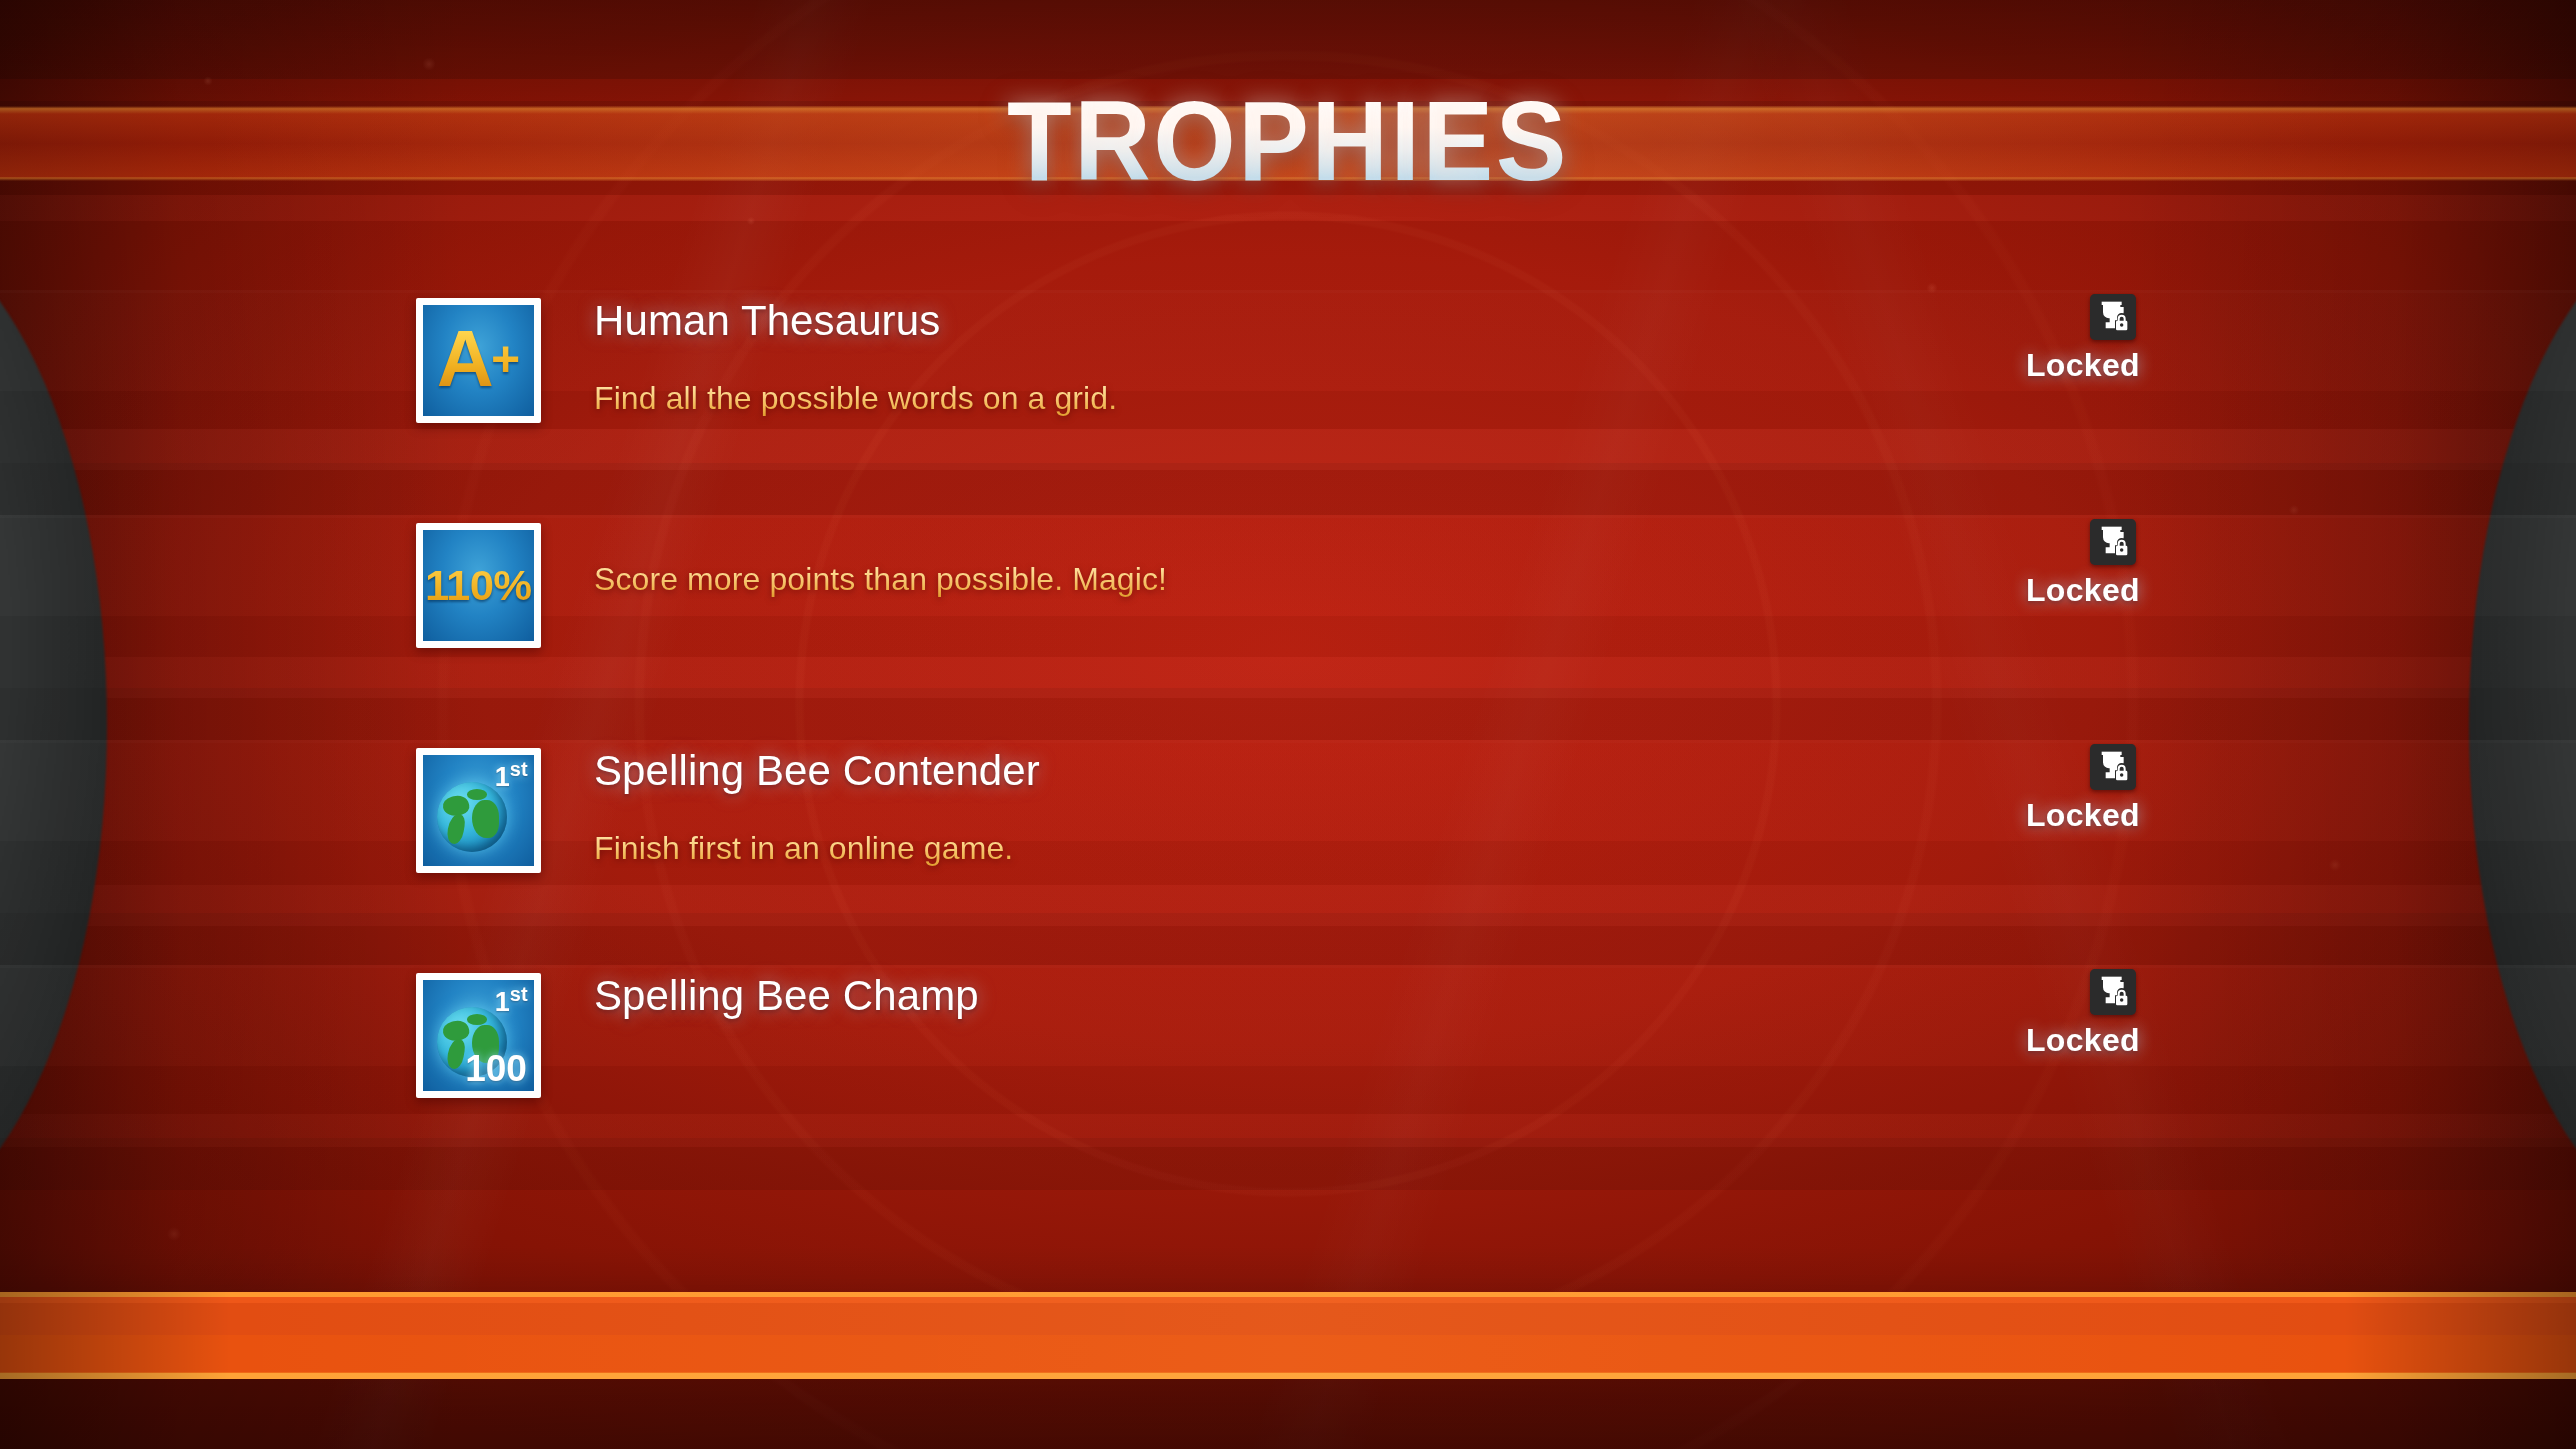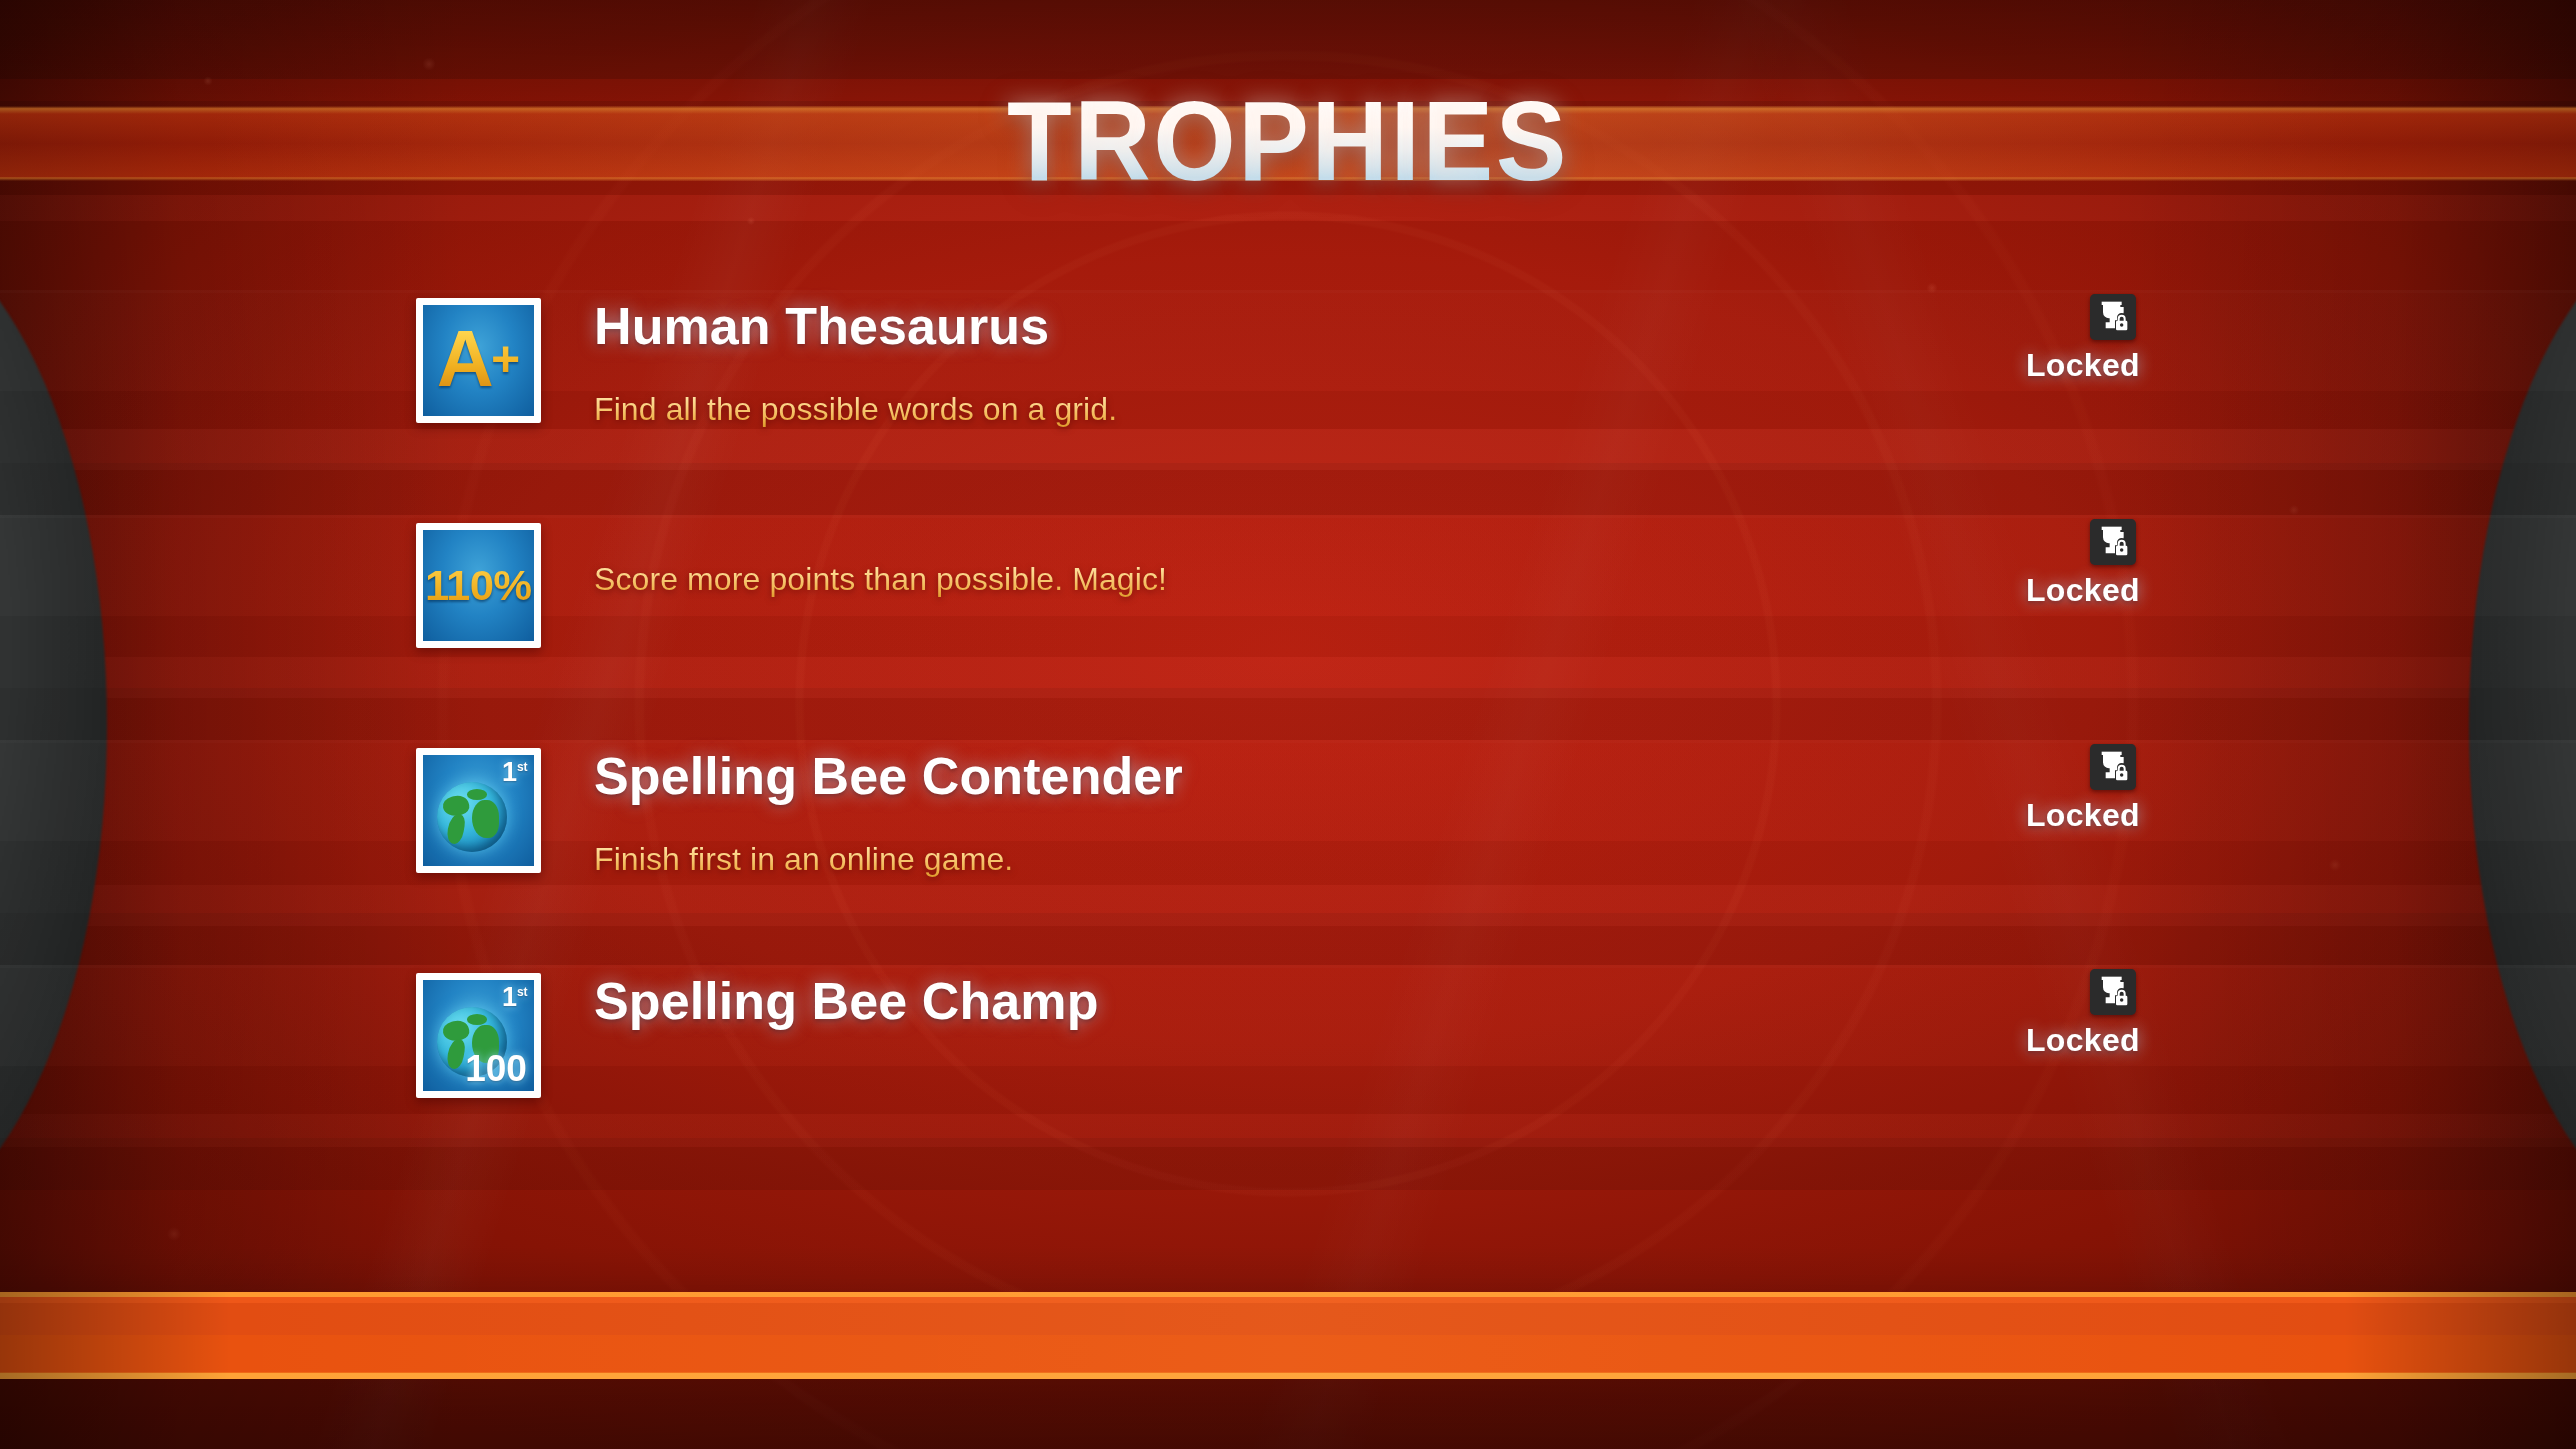--- a/index.html
+++ b/index.html
@@ -140,26 +140,26 @@
   .globe{ position:absolute; left:14px; top:27px; width:70px; height:70px; border-radius:50%;
     background:radial-gradient(circle at 34% 30%, #6fe0f0 0%, #37b9dd 42%, #1d8fc4 72%, #116699 100%);
     box-shadow:0 0 14.8px rgba(120,235,255,0.55), inset -4px -4.7px 9.4px rgba(0,30,60,0.45); overflow:hidden; }
   .land{ position:absolute; background:#2f9b3c; border-radius:46% 54% 40% 60%; }
   .l1{ left:6px;  top:13.4px; width:25.5px; height:20px; transform:rotate(-14deg); }
   .l2{ left:10.7px; top:32px; width:16px; height:29.5px; border-radius:60% 40% 50% 50%; transform:rotate(10deg); }
   .l3{ left:35px; top:17.4px; width:27px; height:38px; border-radius:52% 48% 42% 58%; }
   .l4{ left:29.5px; top:6.7px; width:20px; height:10.7px; border-radius:50%; }
   .rank{ position:absolute; right:6px; top:4px; color:#fff; font-weight:700; font-size:27px; line-height:1;
     text-shadow:0 0 8px rgba(150,230,255,0.9), 0 1.3px 2px rgba(0,40,80,0.6); }
-  .rank .sup{ font-size:12px; vertical-align:super; }
+  .rank .sup{ font-size:20px; vertical-align:super; }
   .count{ position:absolute; right:6.7px; bottom:4px; color:#fff; font-weight:700; font-size:37px; line-height:1;
     text-shadow:0 0 8px rgba(150,230,255,0.9), 0 1.3px 2px rgba(0,40,80,0.6); }
 
   .row-text{ position:absolute; left:178px; top:9.4px; }
-  .row-title{ font-size:52px; font-weight:700; color:#ffffff; line-height:1.05; letter-spacing:0.1px;
+  .row-title{ font-size:42px; font-weight:400; color:#ffffff; line-height:1.05; letter-spacing:0.1px;
     text-shadow:0 0 17.4px rgba(180,225,255,0.55), 0 2px 4px rgba(70,0,0,0.55); }
   .row-desc{ margin-top:38px; font-size:32px; font-weight:400; line-height:1.1; letter-spacing:0.1px;
     background:linear-gradient(180deg,#ffeab0 0%,#fbd283 38%,#efb14a 78%,#dd9a2c 100%);
     -webkit-background-clip:text; background-clip:text; color:transparent;
     filter:drop-shadow(0 2px 3.4px rgba(70,0,0,0.55)); }
 
   
   .status{ position:absolute; right:0; top:4px; width:174px; text-align:left; }
   .lock-badge{ display:block; margin:0 auto; width:46px; height:46px; border-radius:4.7px;
     background:#2b2b2b; position:relative; box-shadow:0 2px 4.7px rgba(40,0,0,0.5); }

